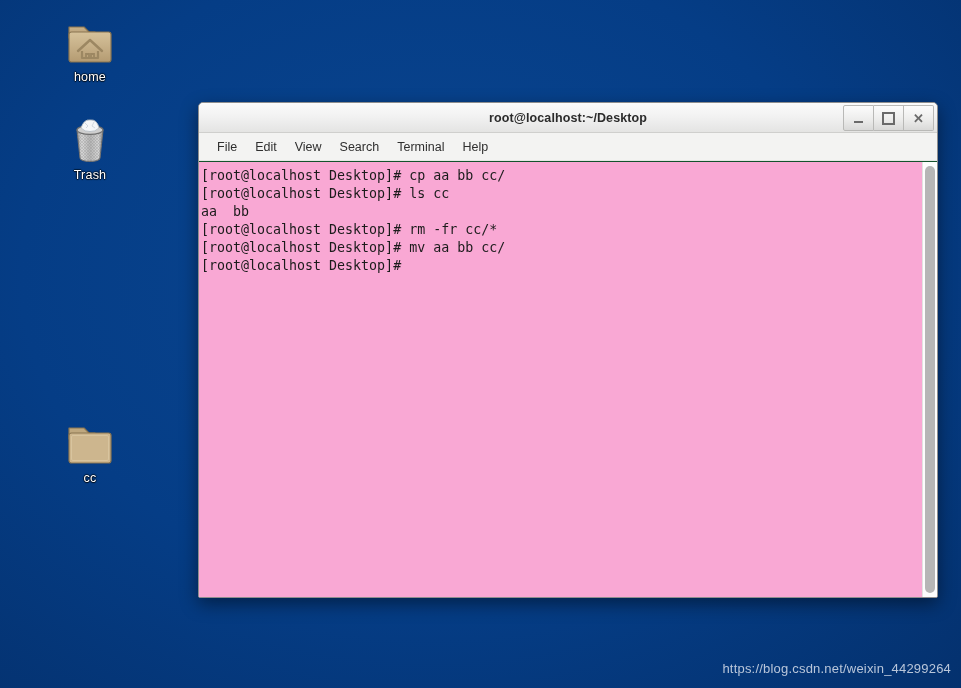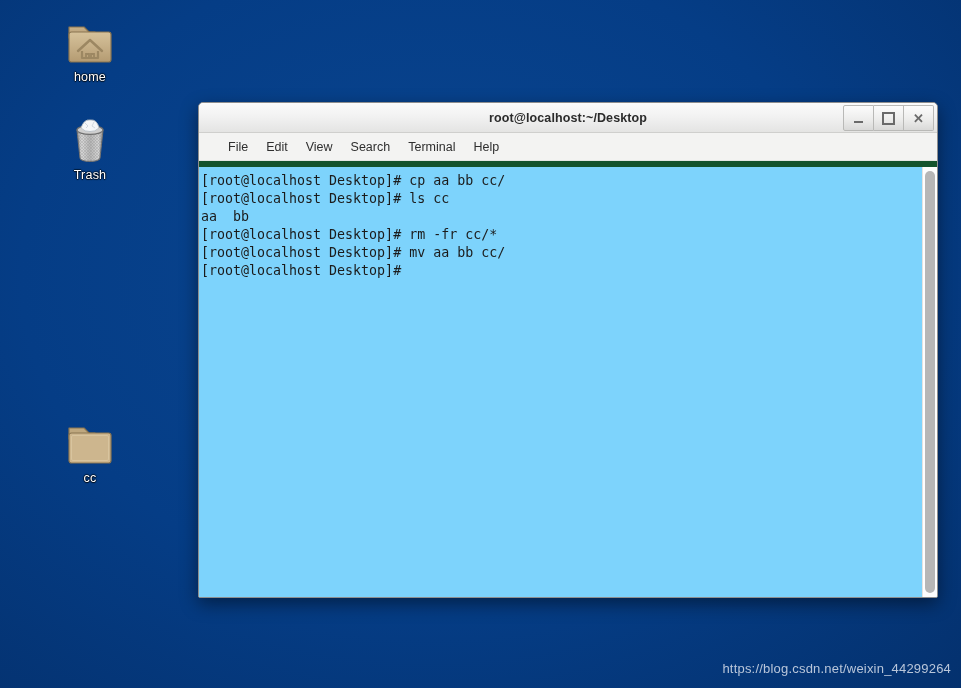--- a/index.html
+++ b/index.html
@@ -119,37 +119,37 @@
     font-weight: bold;
     color: #6a6a6a;
   }
 
   #menubar {
     height: 27px;
     flex: 0 0 27px;
     background: #f3f3f2;
     display: flex;
     align-items: center;
-    padding-left: 20px;
+    padding-left: 9px;
     border-bottom: 1px solid #e6e6e4;
   }
   .menu-item {
     font-size: 12.5px;
     color: #2f2f2f;
     padding: 3px 9px;
     border-radius: 2px;
     white-space: nowrap;
   }
 
   #terminal-body {
     flex: 1 1 auto;
-    background: #7dd3fc;
-    display: flex;
-    overflow: hidden;
-    border-top: 6px solid #14532d;
+    background: #f9a8d4;
+    display: flex;
+    overflow: hidden;
+    border-top: 1px solid #14532d;
   }
   #term-text {
     flex: 1 1 auto;
     padding: 5px 0 0 2px;
     font-family: "DejaVu Sans Mono", "Liberation Mono", monospace;
     font-size: 13.3px;
     line-height: 18px;
     color: #1b1b1b;
     white-space: pre;
     overflow: hidden;

